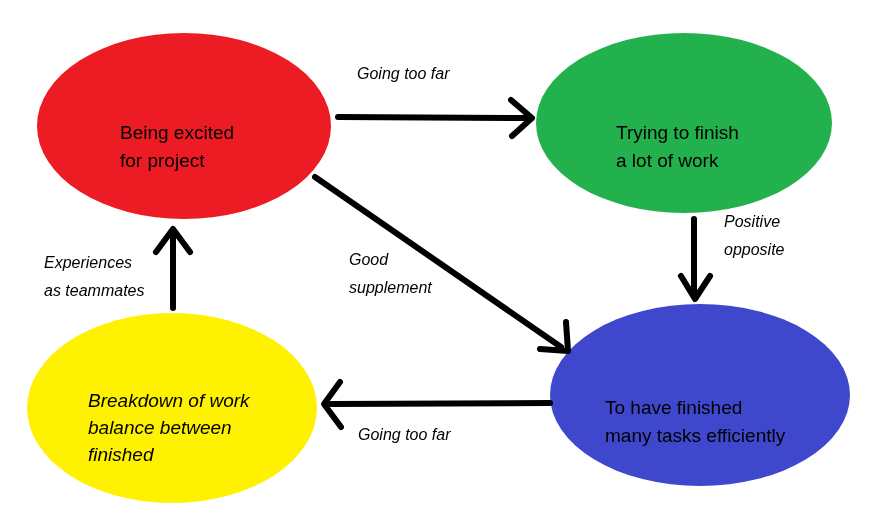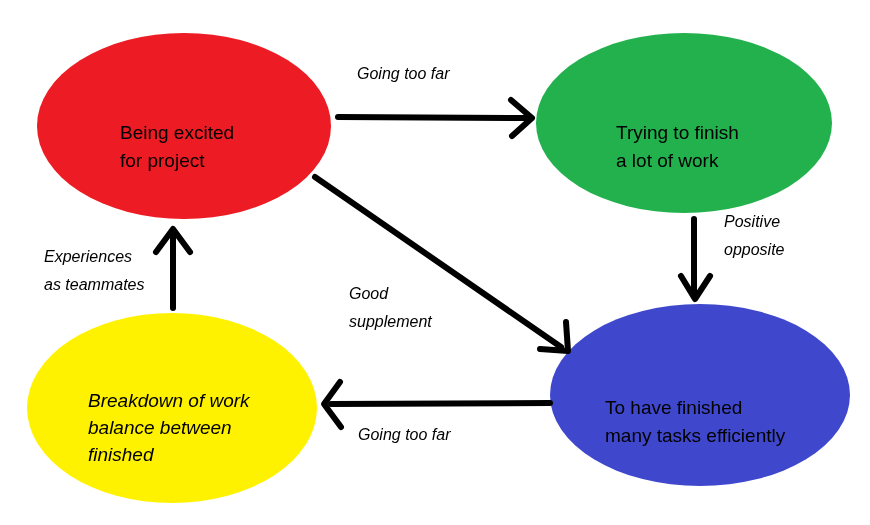--- a/index.html
+++ b/index.html
@@ -96,25 +96,25 @@
     <div>finished</div>
   </div>
 
   <div class="edge-label" style="left:357px; top:60px;">Going too far</div>
 
   <div class="edge-label" style="left:724px; top:208px;">
     <div>Positive</div>
     <div>opposite</div>
   </div>
 
-  <div class="edge-label" style="left:349px; top:246px;margin-top:34px;">
+  <div class="edge-label" style="left:349px; top:246px;">
     <div>Good</div>
     <div>supplement</div>
   </div>
 
   <div class="edge-label" style="left:358px; top:421px;">Going too far</div>
 
-  <div class="edge-label" style="left:44px; top:243px;">
+  <div class="edge-label" style="left:44px; top:249px;">
     <div>Experiences</div>
     <div>as teammates</div>
   </div>
 
 </div>
 
 </body></html>

